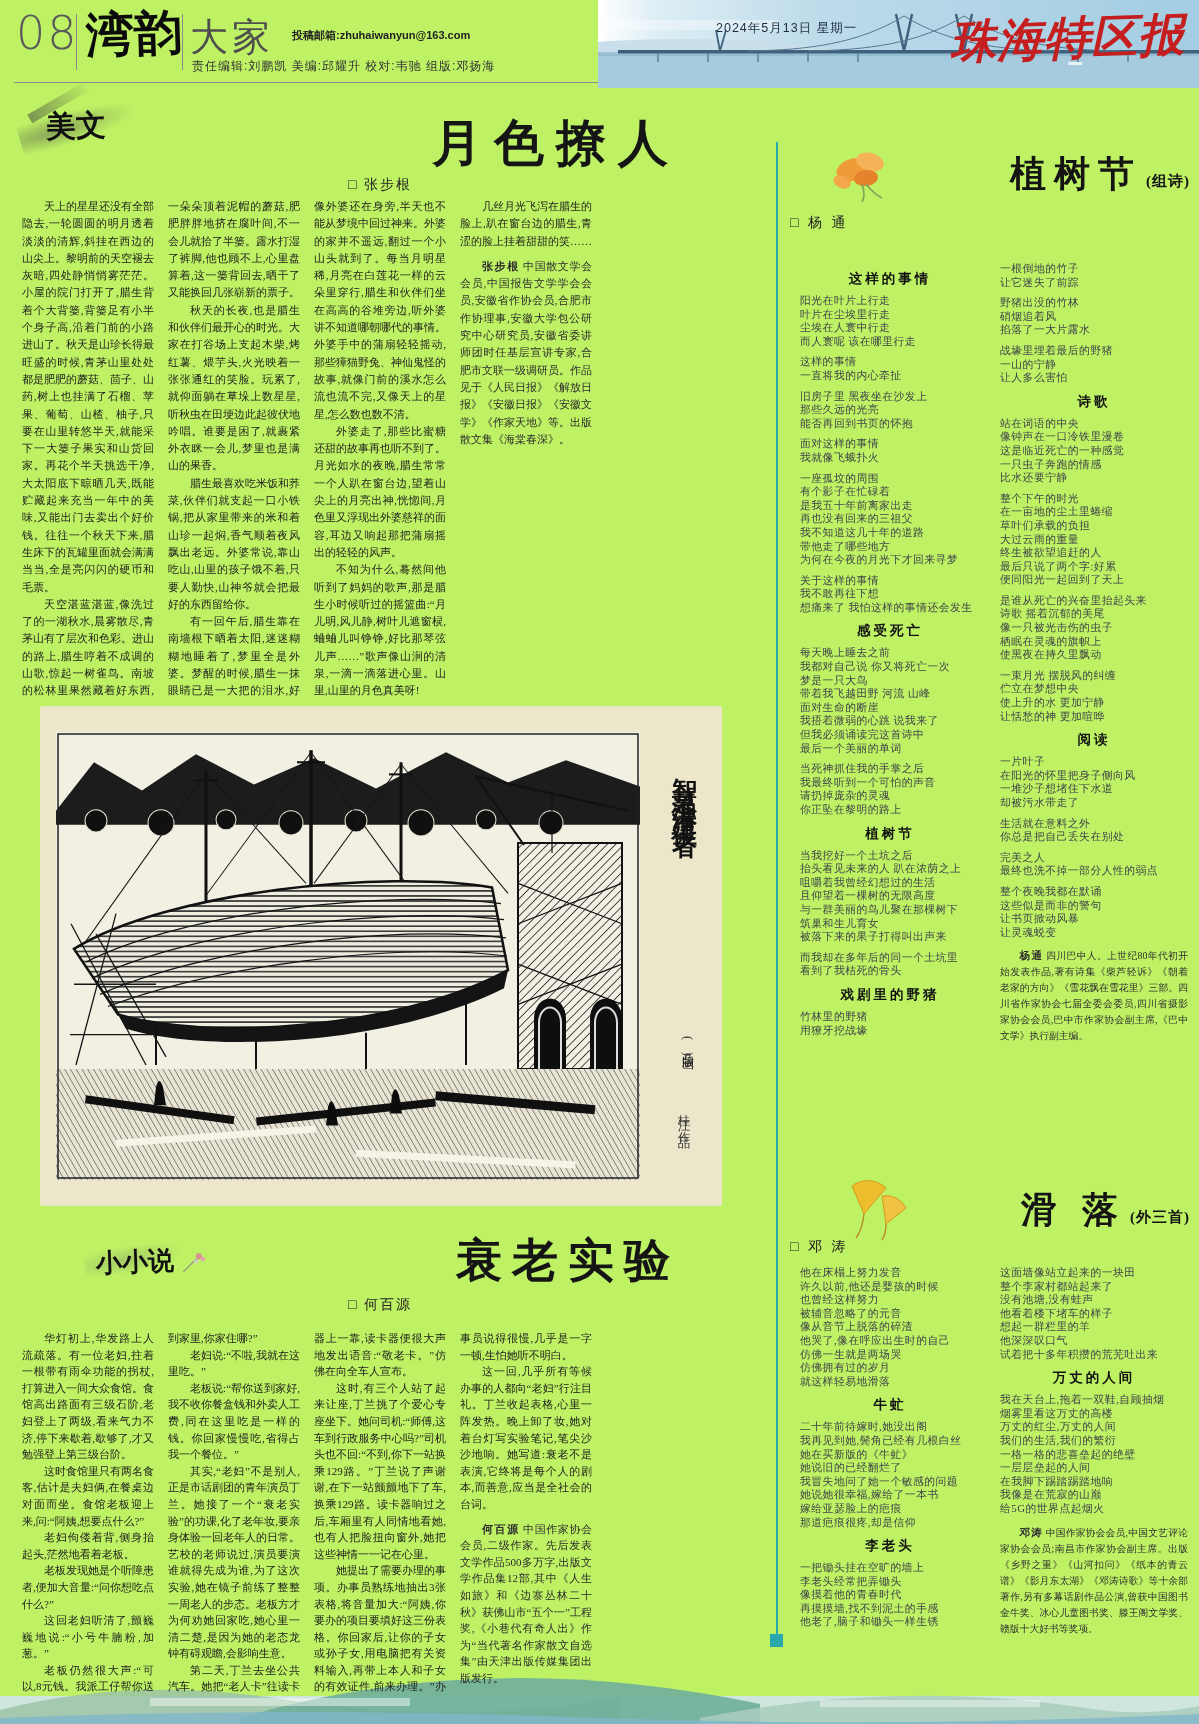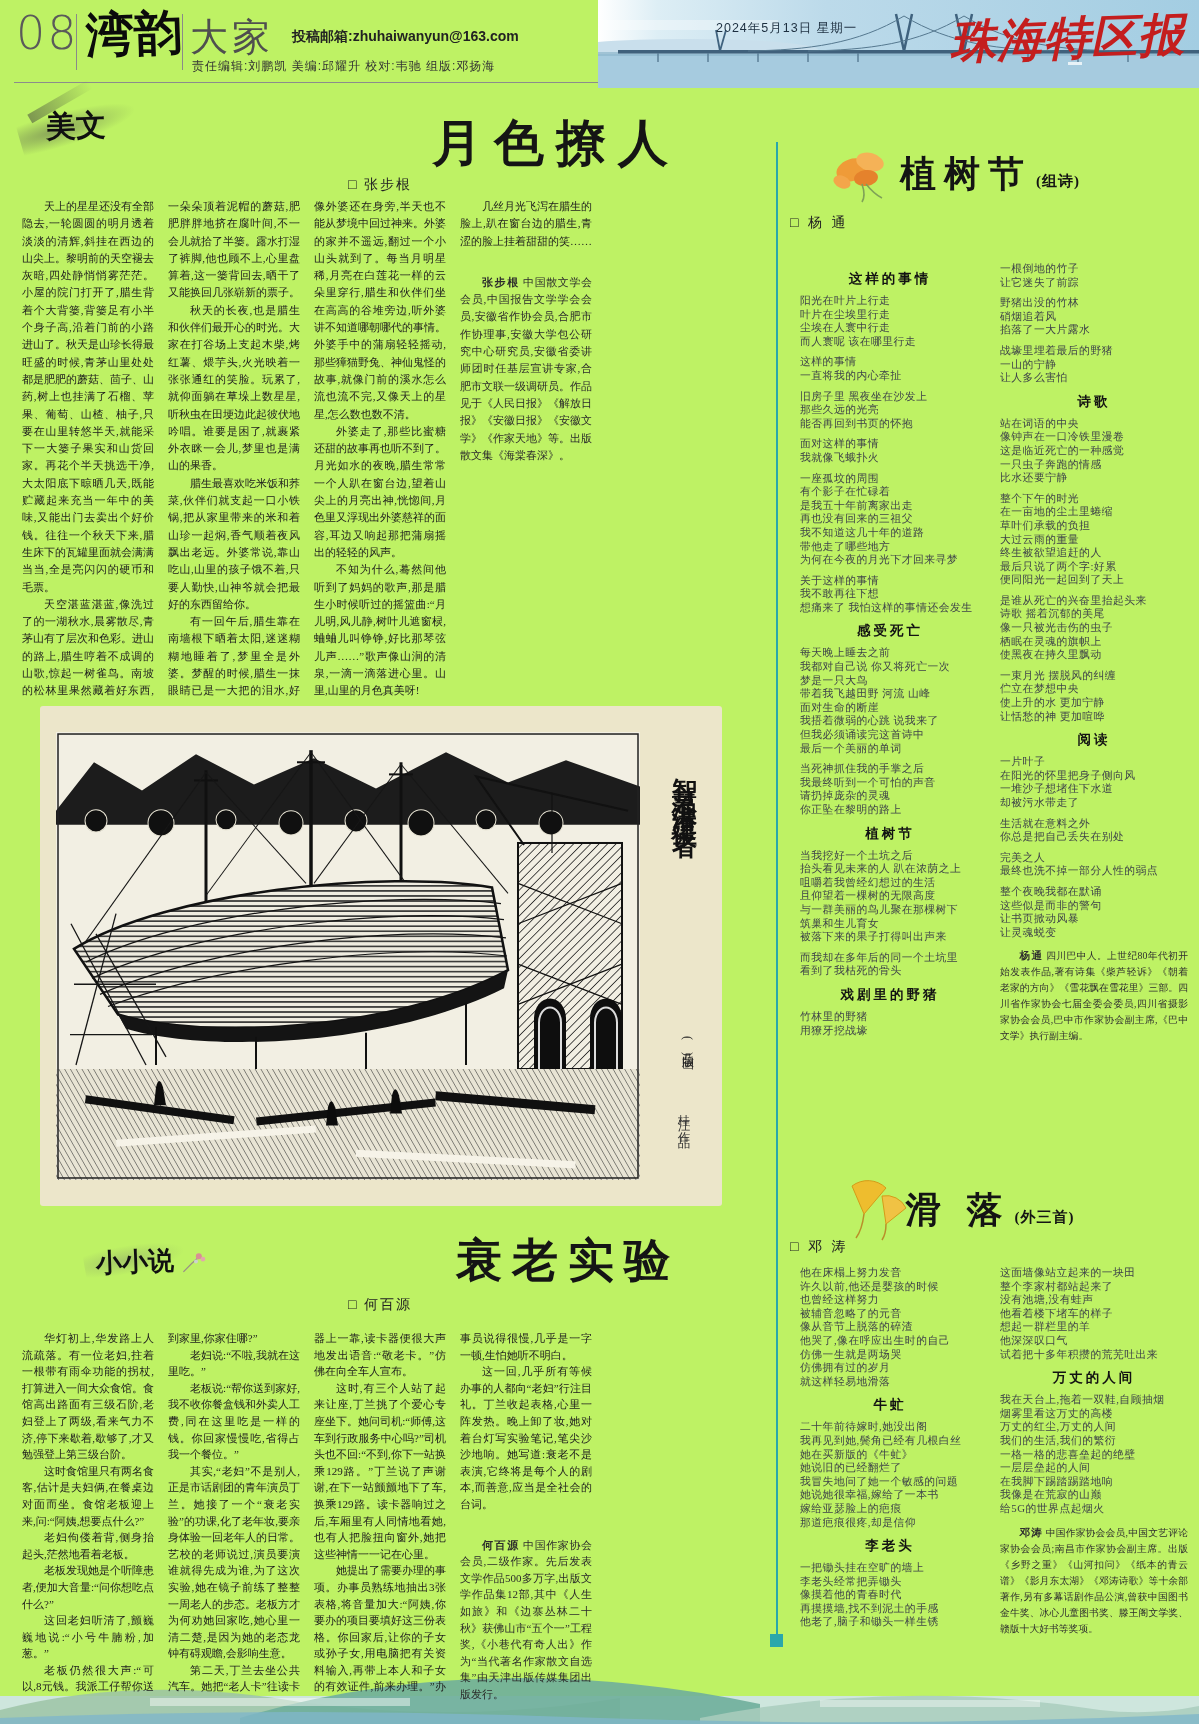--- a/index.html
+++ b/index.html
@@ -7,21 +7,21 @@
   #canvas{position:relative;width:1199px;height:1724px;margin:0 auto;background:#bef264;overflow:hidden;
           font-family:"Liberation Serif","DejaVu Serif",serif;color:#1c1c1c}
   .abs{position:absolute}
 
   
   .page-num{left:16px;top:6px;font-family:"DejaVu Sans","Liberation Sans",sans-serif;font-weight:300;
             font-size:46px;color:#5a5a5a;letter-spacing:2px}
   .vbar{width:1px;background:#8a8a8a;top:14px;height:56px}
   .wanyun{left:86px;top:2px;font-size:48px;font-weight:900;color:#0b0b0b;transform:rotate(-2deg);letter-spacing:0}
   .dajia{left:190px;top:12px;font-size:38px;color:#4f4f4f;letter-spacing:4px}
-  .mailline{left:292px;top:28px;font-size:14px;font-weight:700;color:#222;
+  .mailline{left:292px;top:28px;font-size:11px;font-weight:700;color:#222;
             font-family:"Liberation Sans","DejaVu Sans",sans-serif}
   .staffline{left:192px;top:58px;font-size:12px;color:#333;letter-spacing:1px;
              font-family:"Liberation Sans","DejaVu Sans",sans-serif}
   .head-rule{left:14px;top:82px;width:586px;height:1px;background:#8c8c8c}
   .photo{left:598px;top:0;width:601px;height:88px;overflow:hidden;
          background:linear-gradient(90deg,#ffffff 0%,#ddeef5 10%,#bcdaea 38%,#a3cde2 100%)}
   .photo svg{position:absolute;left:0;top:0}
   .issue-date{left:118px;top:20px;font-size:12.5px;color:#1d2f40;letter-spacing:1px;
               font-family:"Liberation Sans","DejaVu Sans",sans-serif}
   .masthead{left:352px;top:8px;font-size:46px;font-weight:700;font-style:italic;color:#c41e1e;
@@ -39,42 +39,42 @@
       transform:rotate(-14deg);z-index:-1}
   .essay-label::after{content:"";position:absolute;left:-20px;top:-10px;width:70px;height:10px;
       background:linear-gradient(90deg,rgba(60,60,60,.5),rgba(60,60,60,0));transform:rotate(-28deg)}
   .main-title{width:600px;text-align:right;font-weight:700;color:#151515}
   .essay-title{left:80px;top:110px;font-size:50px;letter-spacing:12px}
   .byline{width:600px;text-align:center;font-size:14px;color:#222;letter-spacing:2px}
   .essay-byline{left:80px;top:176px}
   .body-block{text-align:justify;overflow:hidden;column-gap:14px;column-count:5;column-fill:auto}
   .essay-body{left:22px;top:198px;width:716px;height:506px;font-size:11px;line-height:17.3px}
   .body-para{text-indent:2em}
-  .author-bio{text-indent:2em;margin-top:24px;color:#2b2b2b}
+  .author-bio{text-indent:2em;margin-top:8px;color:#2b2b2b}
   .author-bio b{letter-spacing:1px}
 
   
   .artwork-frame{left:40px;top:706px;width:682px;height:500px;background:#ece6ca;border-radius:3px}
   .artwork-image{left:16px;top:26px;width:584px;height:448px;background:#f2efe3;overflow:hidden}
   .artwork-caption{right:20px;top:52px;writing-mode:vertical-rl;font-size:25px;font-weight:700;
                    letter-spacing:9px;color:#111;font-family:"Liberation Sans","DejaVu Sans",sans-serif}
   .artwork-caption-sub{right:26px;top:330px;writing-mode:vertical-rl;font-size:12px;color:#222;letter-spacing:3px}
   .artwork-credit{right:30px;top:398px;writing-mode:vertical-rl;font-size:12.5px;color:#333;letter-spacing:5px}
 
   
   .story-label{left:96px;top:1244px;font-size:26px}
   .story-label::before{content:"";position:absolute;left:-12px;top:0;width:100px;height:28px;
       background:radial-gradient(ellipse at 40% 50%,rgba(110,110,110,.30),rgba(110,110,110,0) 72%);
       transform:rotate(-8deg);z-index:-1}
   .story-title{left:80px;top:1230px;font-size:46px;letter-spacing:10px}
   .story-byline{left:80px;top:1296px}
   .story-body{left:22px;top:1330px;width:716px;height:374px;font-size:11px;line-height:16.6px;z-index:2}
 
   
-  .poemgroup-title{width:400px;text-align:center;font-weight:700;color:#141414}
+  .poemgroup-title{width:400px;text-align:right;font-weight:700;color:#141414}
   .pg-big{font-size:36px;letter-spacing:8px}
   .pg-sub{font-size:15px;font-weight:700;letter-spacing:1px}
   .pg-byline{width:400px;text-align:left;font-size:14px;color:#222;letter-spacing:3px}
   .poem-col{overflow:hidden}
   .poem-line{font-size:10.8px;line-height:13.6px;color:#3e4349;letter-spacing:.5px}
   .poem-stanza{margin-bottom:7px}
   .poem-section-title{font-family:"Liberation Sans","DejaVu Sans",sans-serif;font-weight:700;
       font-size:13.5px;color:#121212;text-align:center;letter-spacing:3px;margin:8px 0 6px}
   .poet-bio{margin-top:9px;font-size:9.8px;line-height:16px;color:#2e2e2e;text-align:justify;text-indent:2em}
   .poet-bio b{font-size:10.5px;letter-spacing:1px}

